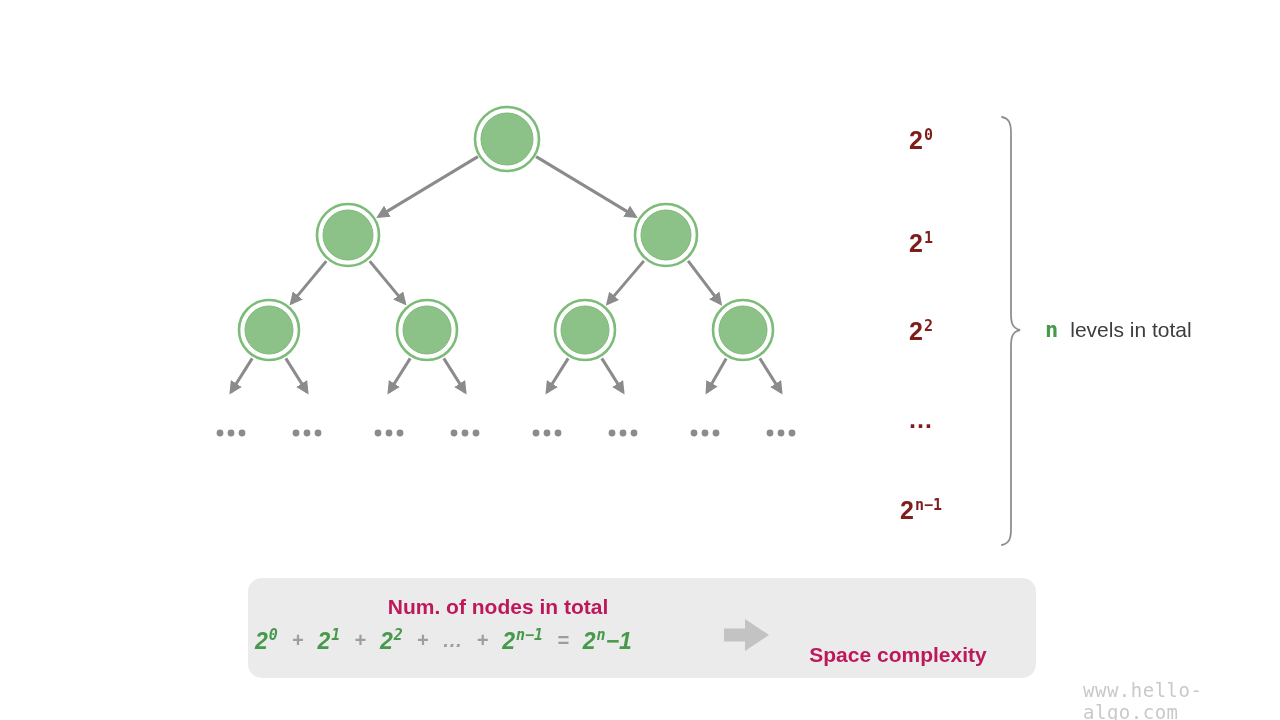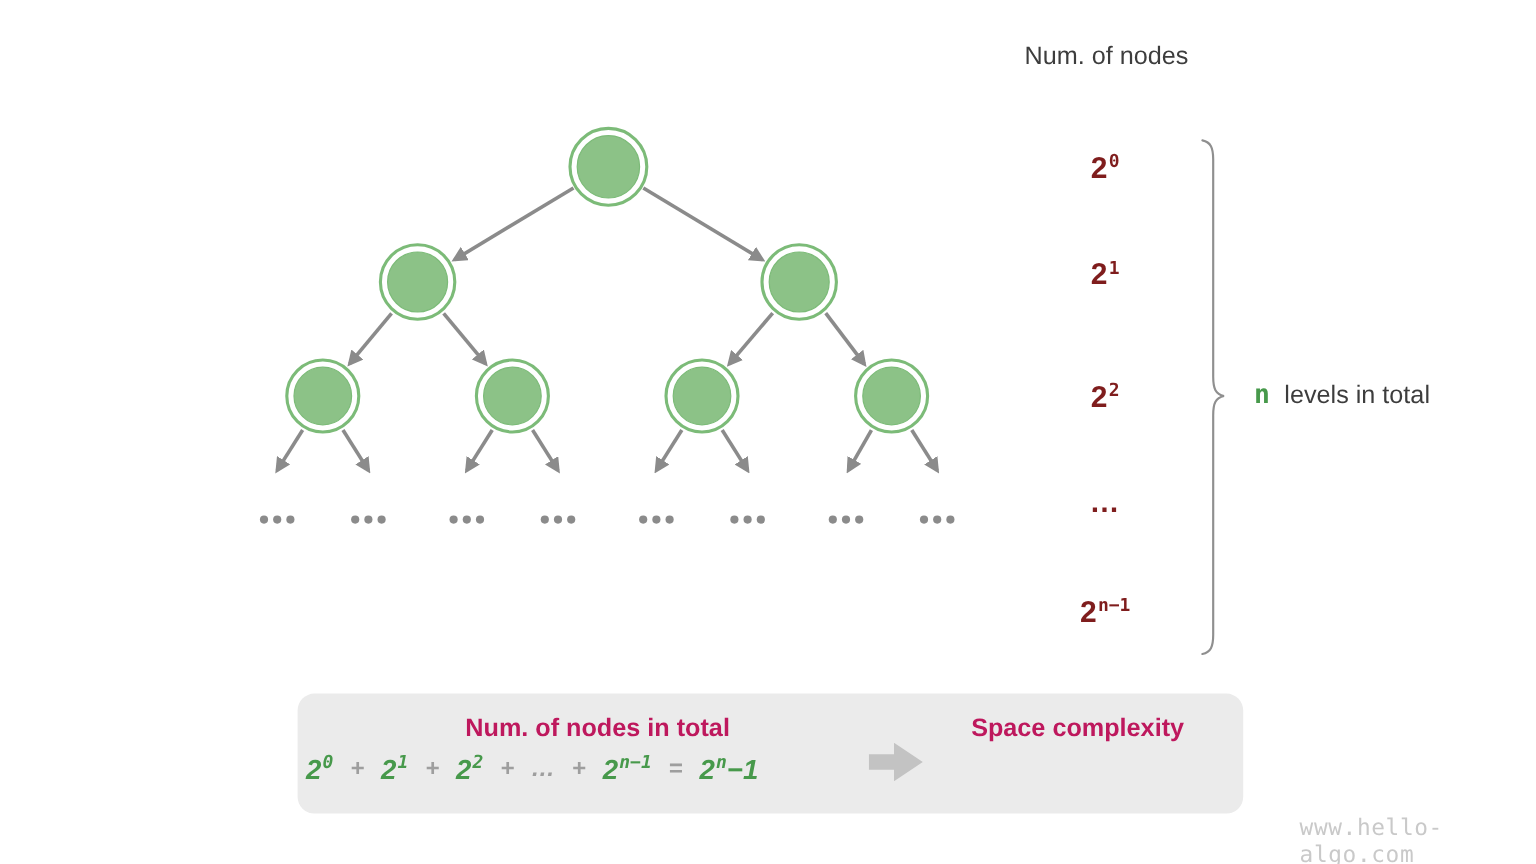--- a/index.html
+++ b/index.html
@@ -36,21 +36,21 @@
     font-family: "DejaVu Sans Mono", monospace;
   }
 
   
   .summary-box {
     left: 248px; top: 578px; width: 788px; height: 100px;
     background: #ebebeb; border-radius: 14px;
   }
   .box-title { position: absolute; top: 17px; text-align: center; font-weight: 700; font-size: 21px; color: #be185d; }
   .box-title.left  { left: 0;  width: 500px; }
-  .box-title.right { left: 505px; width: 290px; }
+  .box-title.right { left: 505px; width: 290px; margin-top: 48px; }
 
   .formula-row {
     position: absolute; left: 0; top: 50px; width: 500px;
     text-align: left; white-space: nowrap; font-style: italic;
   }
   .tok { display: inline-block; font-weight: 700; font-size: 23px; margin: 0 7px; }
   .tok.green { color: #47994b; }
   .tok.gray  { color: #9e9e9e; font-size: 20px; vertical-align: 2px; }
 
   .complexity-row {
@@ -170,25 +170,24 @@
         <circle cx="770" cy="433" r="3.4"></circle>
         <circle cx="781" cy="433" r="3.4"></circle>
         <circle cx="792" cy="433" r="3.4"></circle>
       </g>
   </g>
 
   <path d="M 1002 117 C 1009 118.5, 1011 123, 1011 133 L 1011 314 C 1011 324, 1013 328.5, 1020 330 C 1013 331.5, 1011 336, 1011 346 L 1011 529 C 1011 539, 1009 543.5, 1002 545" fill="none" stroke="#8f8f8f" stroke-width="1.8" stroke-linecap="round"></path>
 </svg>
 
 <div class="abs header">
-  <div>Num. of nodes</div>
 </div>
 
 <div class="abs lvl" style="top:125px"><span>2</span><span class="sup">0</span></div>
-<div class="abs lvl" style="top:214px"><span>2</span><span class="sup">1</span></div>
+<div class="abs lvl" style="top:228px"><span>2</span><span class="sup">1</span></div>
 <div class="abs lvl" style="top:316px"><span>2</span><span class="sup">2</span></div>
 <div class="abs lvl" style="top:404px"><span>…</span><span class="sup"></span></div>
 <div class="abs lvl" style="top:495px"><span>2</span><span class="sup">n−1</span></div>
 
 <div class="abs brace-note">
   <span class="n">n</span><span>levels in total</span>
 </div>
 
 <div class="abs summary-box">
   <div class="box-title left">Num. of nodes in total</div>

